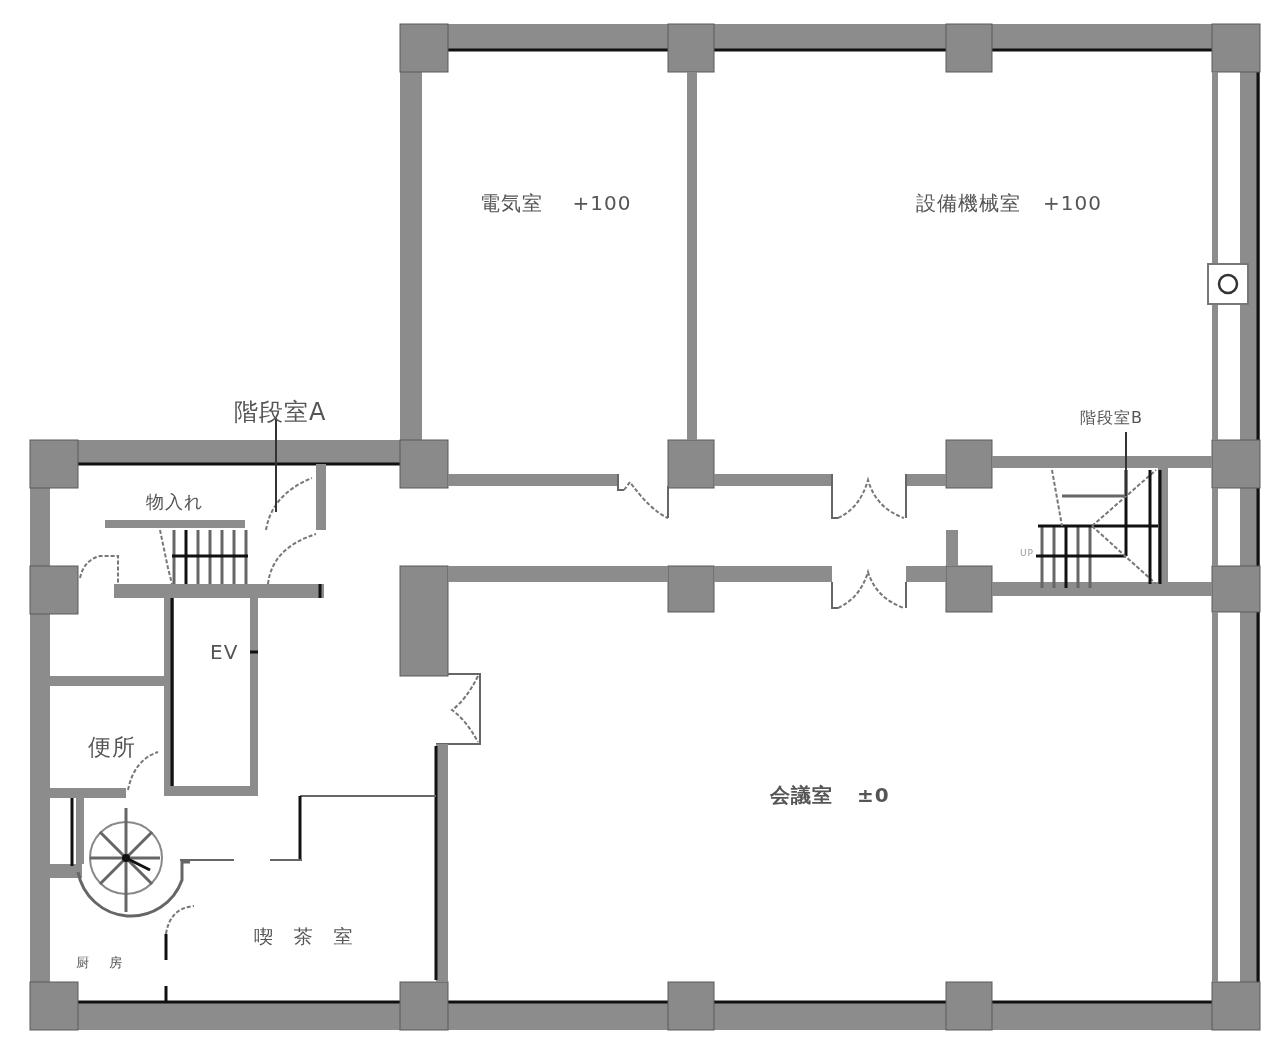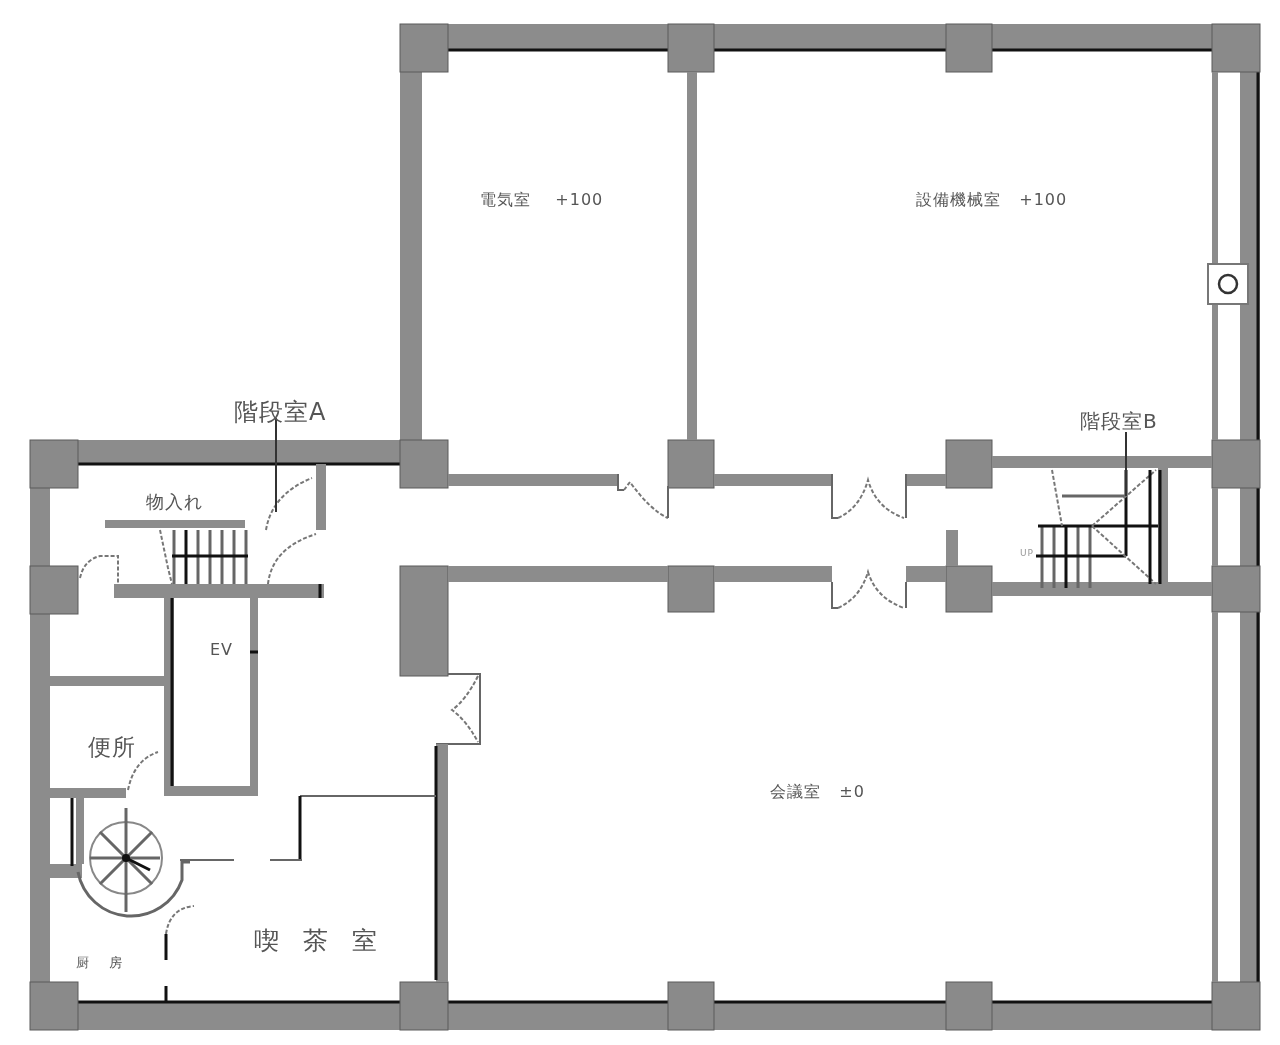--- a/index.html
+++ b/index.html
@@ -7,21 +7,21 @@
          font-family:"DejaVu Sans", sans-serif; }
   #plan { position:absolute; left:0; top:0; width:1280px; height:1045px; }
   .wall { fill:#8c8c8c; }
   .col  { fill:#8a8a8a; stroke:#5a5a5a; stroke-width:1; }
   .edge { stroke:#111; stroke-width:3; fill:none; }
   .thin { stroke:#111; stroke-width:3; fill:none; }
   .door { stroke:#777; stroke-width:2; fill:none; stroke-dasharray:4 2; }
   .doorframe { stroke:#666; stroke-width:2; fill:none; }
   .stair { stroke:#666; stroke-width:3; fill:none; }
   .stairdark { stroke:#111; stroke-width:3; fill:none; }
-  .label { position:absolute; color:#555; font-size:16px; white-space:nowrap;
+  .label { position:absolute; color:#555; font-size:20px; white-space:nowrap;
            letter-spacing:1px; font-family:"DejaVu Sans", sans-serif; }
   .leader { stroke:#333; stroke-width:2; }
 </style>
 </head>
 <body>
 
 <svg id="plan" viewBox="0 0 1280 1045" xmlns="http://www.w3.org/2000/svg">
 
   <g>
 
@@ -191,36 +191,36 @@
 
 <div class="label" style="left:480px;top:190px;">
   <span>電気室</span>&nbsp;&nbsp;&nbsp;&nbsp;<span>+100</span>
 </div>
 <div class="label" style="left:916px;top:190px;">
   <span>設備機械室</span>&nbsp;&nbsp;&nbsp;<span>+100</span>
 </div>
 <div class="label" style="left:234px;top:396px;font-size:24px;">
   <span>階段室A</span>
 </div>
-<div class="label" style="left:1080px;top:408px;font-size:20px;text-align:right;">
+<div class="label" style="left:1080px;top:408px;font-size:16px;text-align:right;">
   <span>階段室B</span>
 </div>
 <div class="label" style="left:146px;top:490px;font-size:18px;text-align:center;">
   <span>物入れ</span>
 </div>
 <div class="label" style="left:210px;top:640px;">
   <span>EV</span>
 </div>
 <div class="label" style="left:88px;top:732px;font-size:23px;">
   <span>便所</span>
 </div>
-<div class="label" style="left:770px;top:782px;">
+<div class="label" style="left:770px;top:782px;font-weight:bold;">
   <span>会議室</span>&nbsp;&nbsp;&nbsp;<span>±0</span>
 </div>
-<div class="label" style="left:254px;top:924px;font-size:25px;letter-spacing:8px;">
+<div class="label" style="left:254px;top:924px;font-size:19px;letter-spacing:8px;font-family:Liberation Serif, serif;">
   <span>喫 茶 室</span>
 </div>
 <div class="label" style="left:76px;top:954px;font-size:13px;letter-spacing:8px;">
   <span>厨 房</span>
 </div>
 <div class="label" style="left:1020px;top:548px;font-size:9px;color:#999;">
   <span>UP</span>
 </div>
 
 </body></html>

